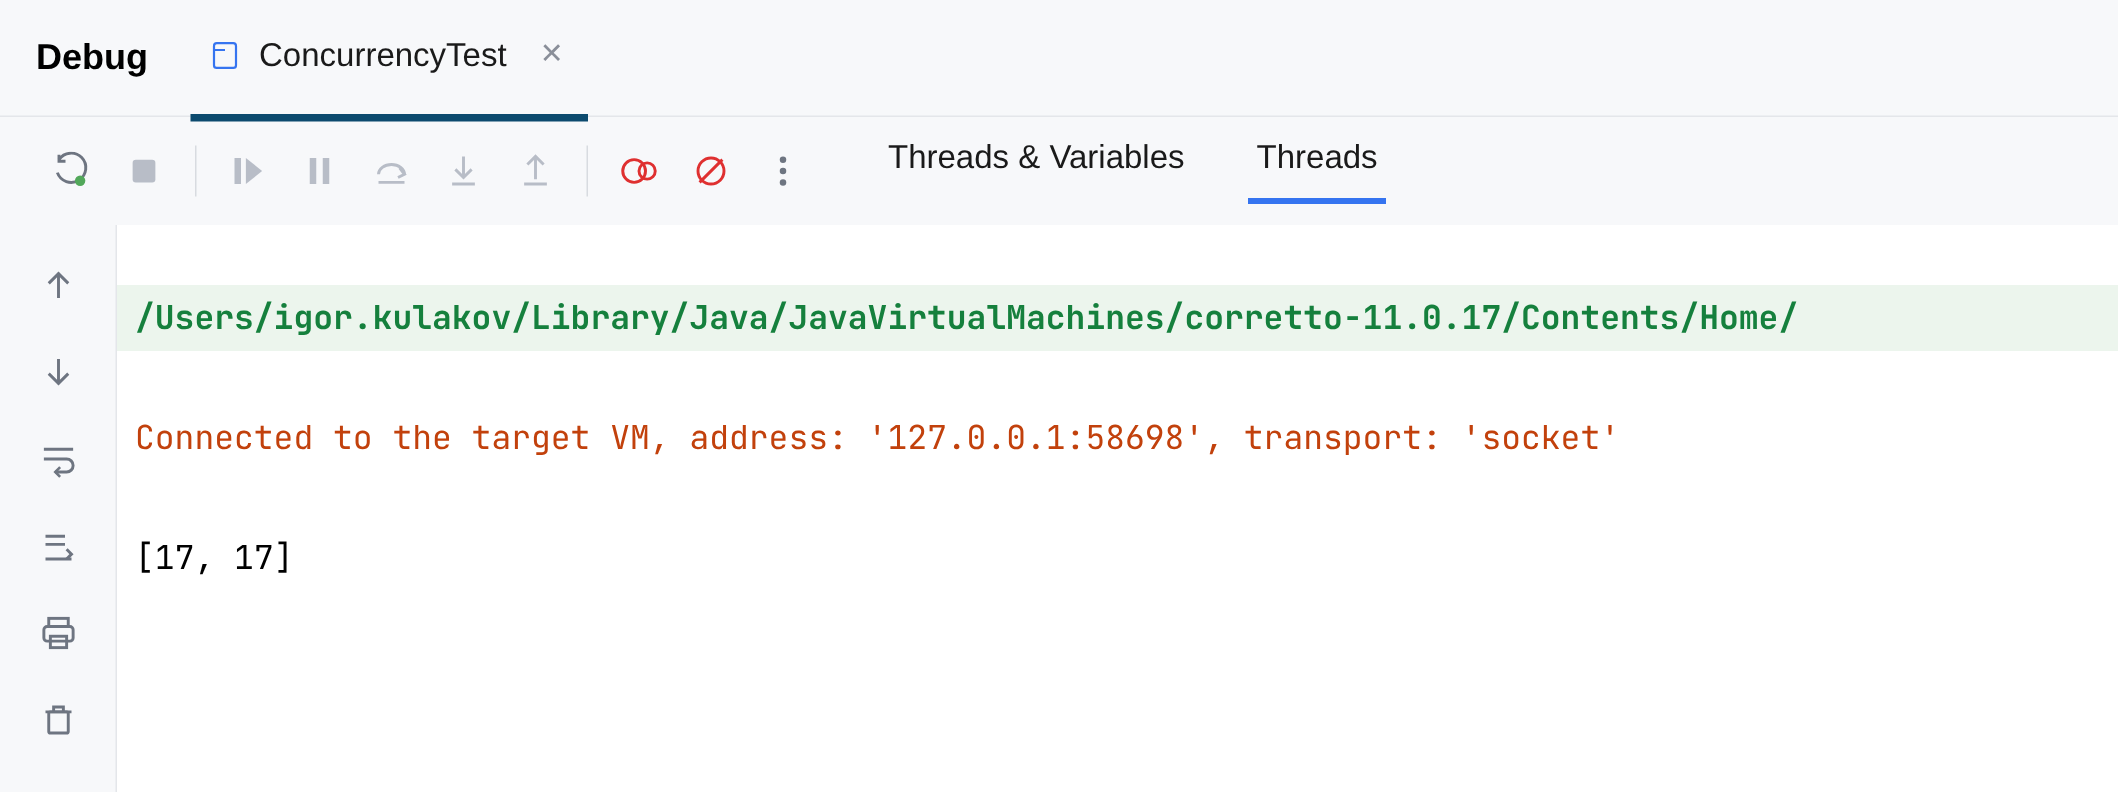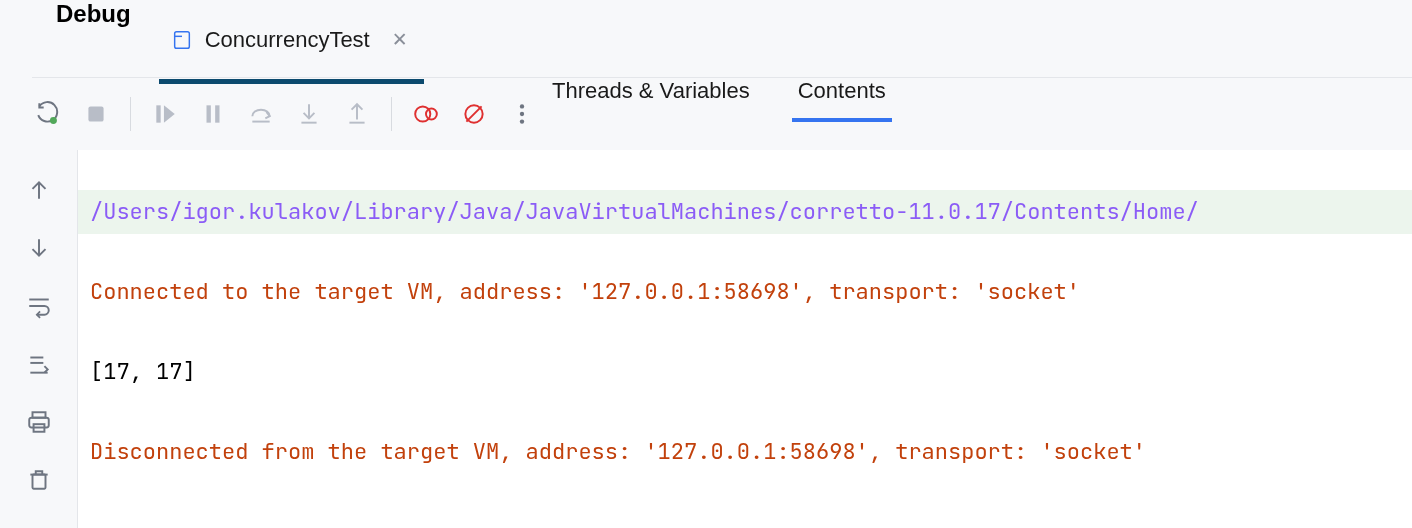--- a/index.html
+++ b/index.html
@@ -6,24 +6,23 @@
   html, body {
     margin: 0; padding: 0;
     width: 1412px; height: 528px;
     font-family: -apple-system, BlinkMacSystemFont, "Segoe UI", Arial, sans-serif;
     background: #f7f8fa;
     color: #000;
     overflow: hidden;
   }
   .topbar {
     display: flex;
-    align-items: flex-start;
+    align-items: center;
     height: 78px;
     border-bottom: 1px solid #e4e6ea;
-    margin-left: 32px;
   }
   .debug-title {
     font-size: 24px;
     font-weight: 700;
     padding: 0 28px 0 24px;
   }
   .run-tab {
     display: flex;
     align-items: center;
     height: 84px;
@@ -68,22 +67,23 @@
   }
   .tbtn.disabled { color: #b8bdc7; }
   .tbtn svg { width: 26px; height: 26px; display: block; }
   .vsep {
     width: 1px; height: 34px;
     background: #d8dbe0;
     margin: 0 10px;
   }
   .subtabs {
     display: flex;
-    align-items: flex-start;
+    align-items: center;
     gap: 36px;
+    margin-left: 40px;
     height: 100%;
   }
   .subtab {
     font-size: 22px;
     color: #1a1a1a;
     padding: 0 6px 18px 6px;
     position: relative;
   }
   .subtab.active::after {
     content: "";
@@ -120,21 +120,22 @@
   }
   .cline {
     font-family: "JetBrains Mono", Menlo, Consolas, monospace;
     font-size: 22px;
     line-height: 44px;
     padding: 0 0 0 12px;
     color: #000000;
   }
   .cline.cmd {
     background: #ecf5ed;
-    color: #8b5cf6;
+    color: #15803d;
+    font-weight: bold;
   }
   .cline.info { color: #c2410c; }
   .cline.spacer { height: 44px; }
 </style>
 </head>
 <body>
 
 <div class="topbar">
   <div class="debug-title">Debug</div>
   <div class="run-tab">
@@ -213,21 +214,21 @@
     <span class="tbtn">
       <svg viewBox="0 0 24 24" fill="currentColor">
           <circle cx="12" cy="5" r="2"></circle>
           <circle cx="12" cy="12" r="2"></circle>
           <circle cx="12" cy="19" r="2"></circle>
         </svg>
     </span>
   </div>
   <div class="subtabs">
     <div class="subtab">Threads &amp; Variables</div>
-    <div class="subtab active">Contents</div>
+    <div class="subtab active">Threads</div>
   </div>
 </div>
 
 <div class="body-row">
   <div class="gutter">
     <span class="gbtn">
       <svg viewBox="0 0 24 24" fill="none" stroke="currentColor" stroke-width="1.8">
           <line x1="12" y1="20" x2="12" y2="5"></line>
           <path d="M6 11 L12 5 L18 11"></path>
         </svg>
@@ -265,17 +266,16 @@
           <path d="M4 7 H20"></path>
           <path d="M9 7 V4 H15 V7"></path>
           <rect x="6" y="7" width="12" height="13" rx="1"></rect>
         </svg>
     </span>
   </div>
   <div class="console">
     <div class="cline cmd">/Users/igor.kulakov/Library/Java/JavaVirtualMachines/corretto-11.0.17/Contents/Home/</div>
     <div class="cline info">Connected to the target VM, address: '127.0.0.1:58698', transport: 'socket'</div>
     <div class="cline">[17, 17]</div>
-    <div class="cline info">Disconnected from the target VM, address: '127.0.0.1:58698', transport: 'socket'</div>
     <div class="cline spacer"></div>
     
   </div>
 </div>
 
 </body></html>

